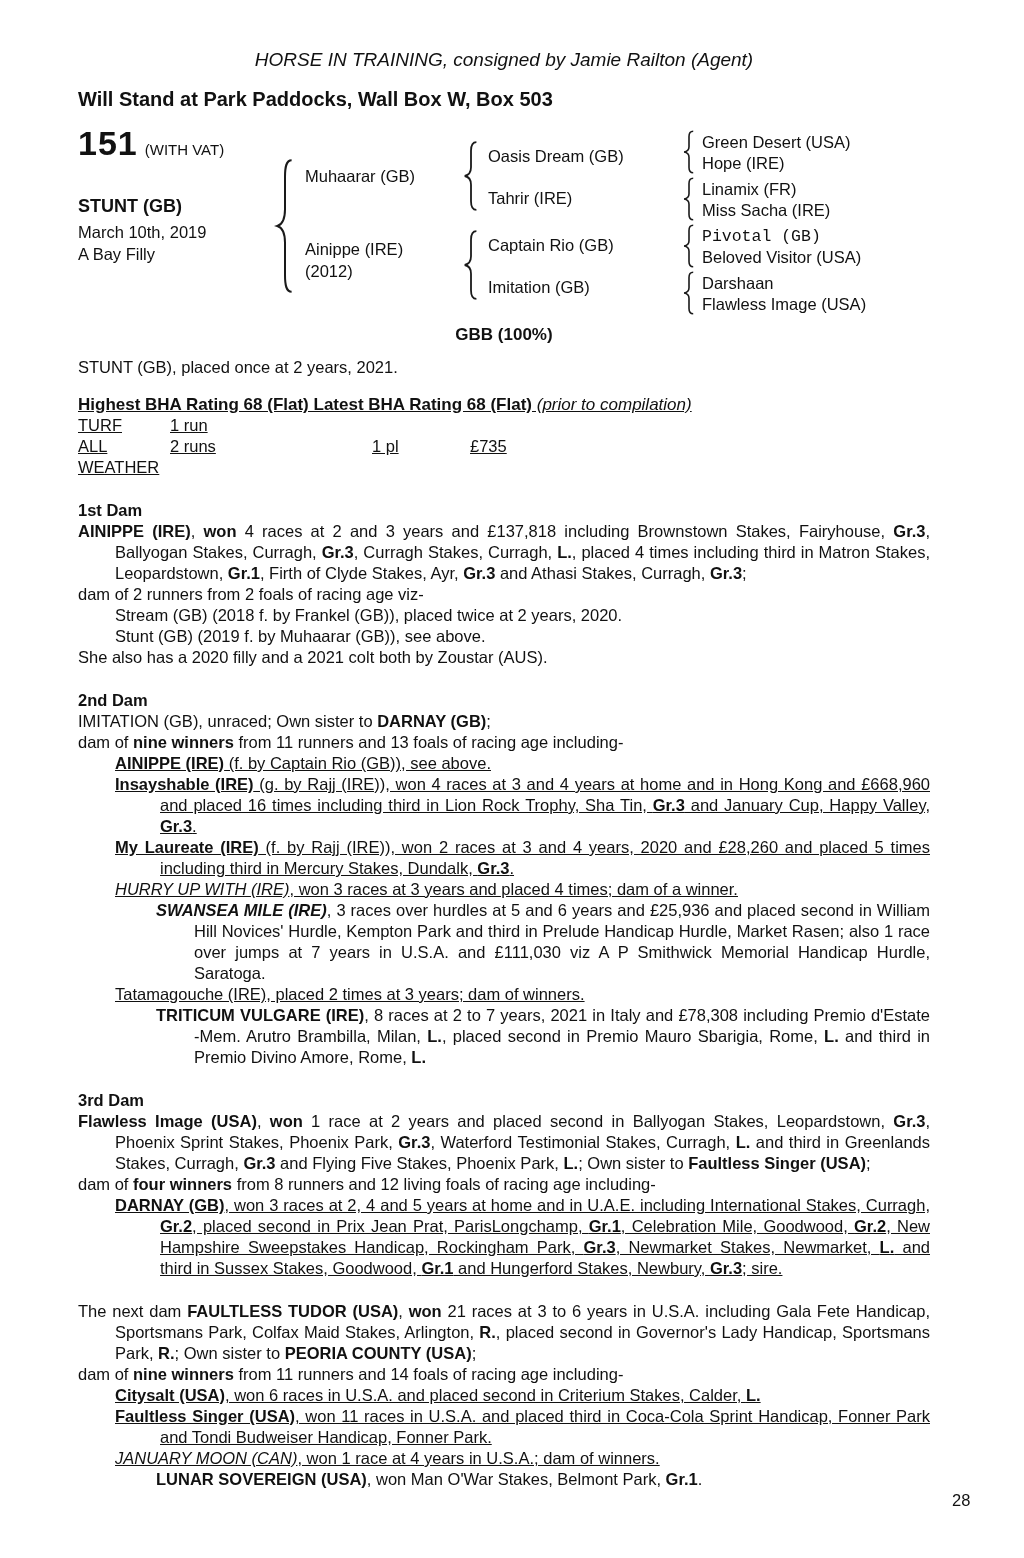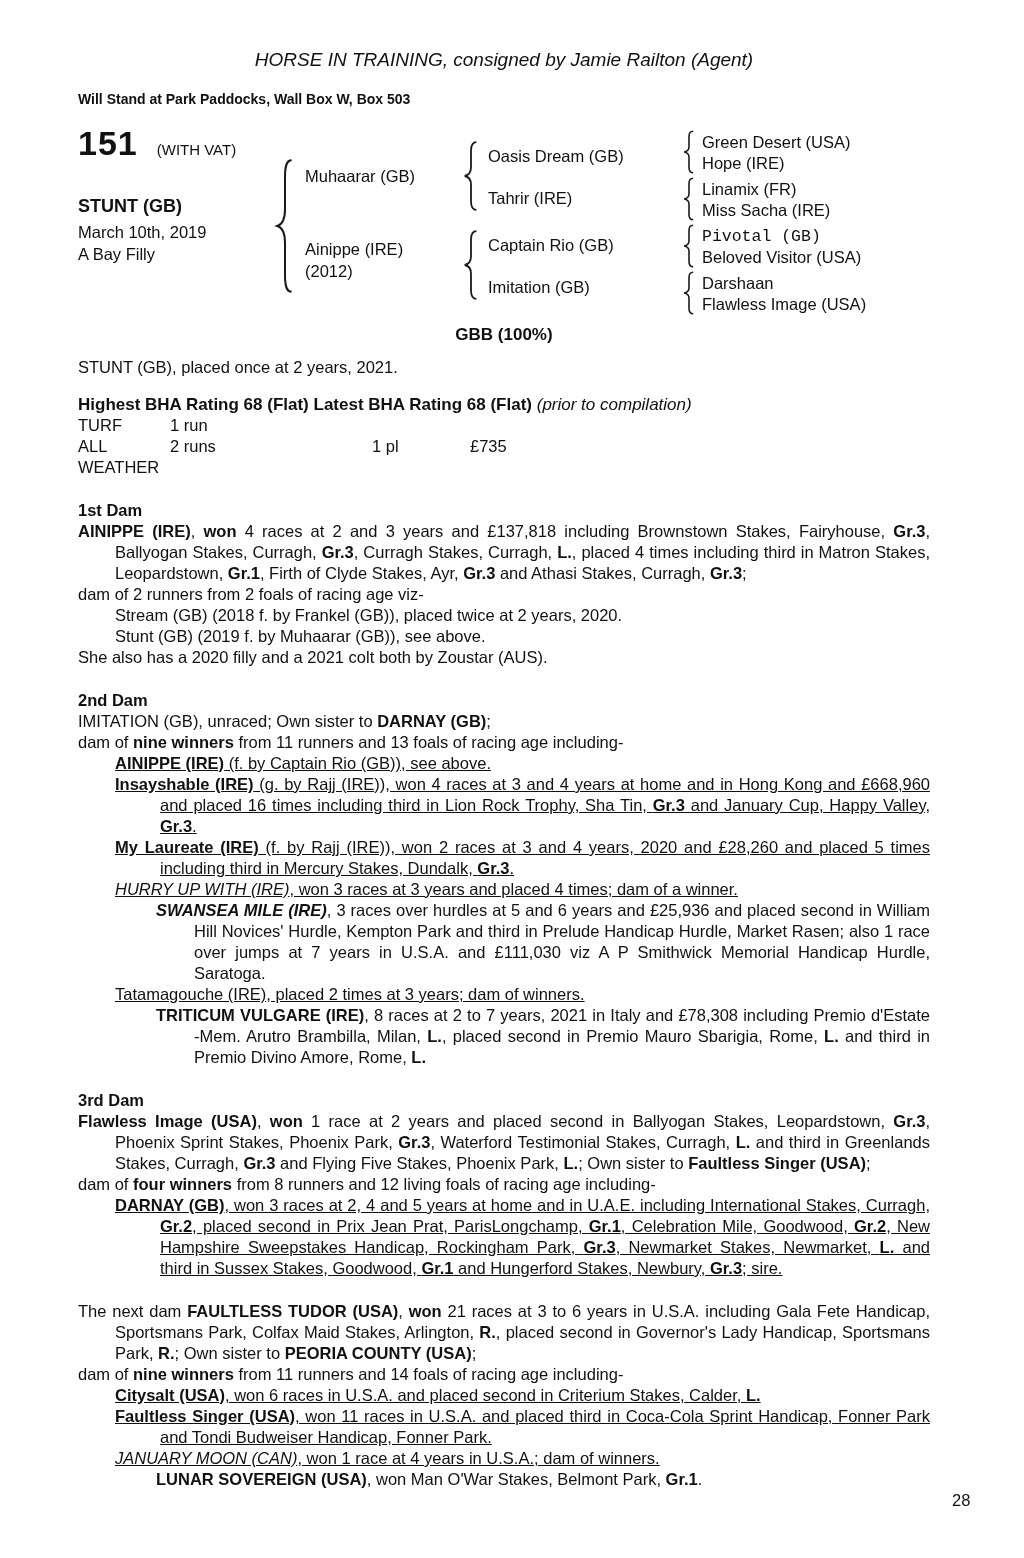--- a/index.html
+++ b/index.html
@@ -21,27 +21,27 @@
 
   .title {
     text-align:center;
     font-style:italic;
     font-size:19px;
     line-height:23px;
   }
   .stand {
     margin-top:18px;
     font-weight:bold;
-    font-size:14px;
+    font-size:20px;
   }
 
   
   .pedigree { position:relative; height:196px; margin-top:16px; }
   .ped-abs { position:absolute; white-space:nowrap; }
-  .lot-line { display:flex; align-items:baseline; gap:19px; left:0; top:0; }
+  .lot-line { display:flex; align-items:baseline; gap:7px; left:0; top:0; }
   .lot-num { font-size:34px; font-weight:bold; line-height:34px; letter-spacing:1px; }
   .lot-vat { font-size:15px; }
   .horse-name { left:0; top:70px; font-weight:bold; font-size:18px; }
   .foal-date { left:0; top:96px; }
   .sex-desc  { left:0; top:118px; }
   .parent-sire { left:227px; top:40px; }
   .parent-dam  { left:227px; top:112px; line-height:22px; }
   .grand-0 { left:410px; top:20px; }
   .grand-1 { left:410px; top:62px; }
   .grand-2 { left:410px; top:109px; }
@@ -52,21 +52,21 @@
   .gg-3 { left:624px; top:74px; }
   .gg-4 { left:624px; top:100px;font-family:Liberation Mono, monospace; }
   .gg-5 { left:624px; top:121px; }
   .gg-6 { left:624px; top:147px; }
   .gg-7 { left:624px; top:168px; }
   .brace { position:absolute; }
 
   .gbb { margin-top:2px; text-align:center; font-weight:bold; font-size:17px; }
   .summary { margin-top:12px; }
 
-  .ratings { margin-top:16px; }
+  .ratings { margin-top:16px;text-decoration:underline; }
   .ratings-line { font-size:17px; }
   .rr-row {
     display:grid;
     grid-template-columns:92px 202px 98px 1fr;
   }
 
   .section { margin-top:22px; }
   .sec-head { font-weight:bold; margin:0; }
   .para { margin:0; text-align:justify; }
   .ind1  { padding-left:37px; }

